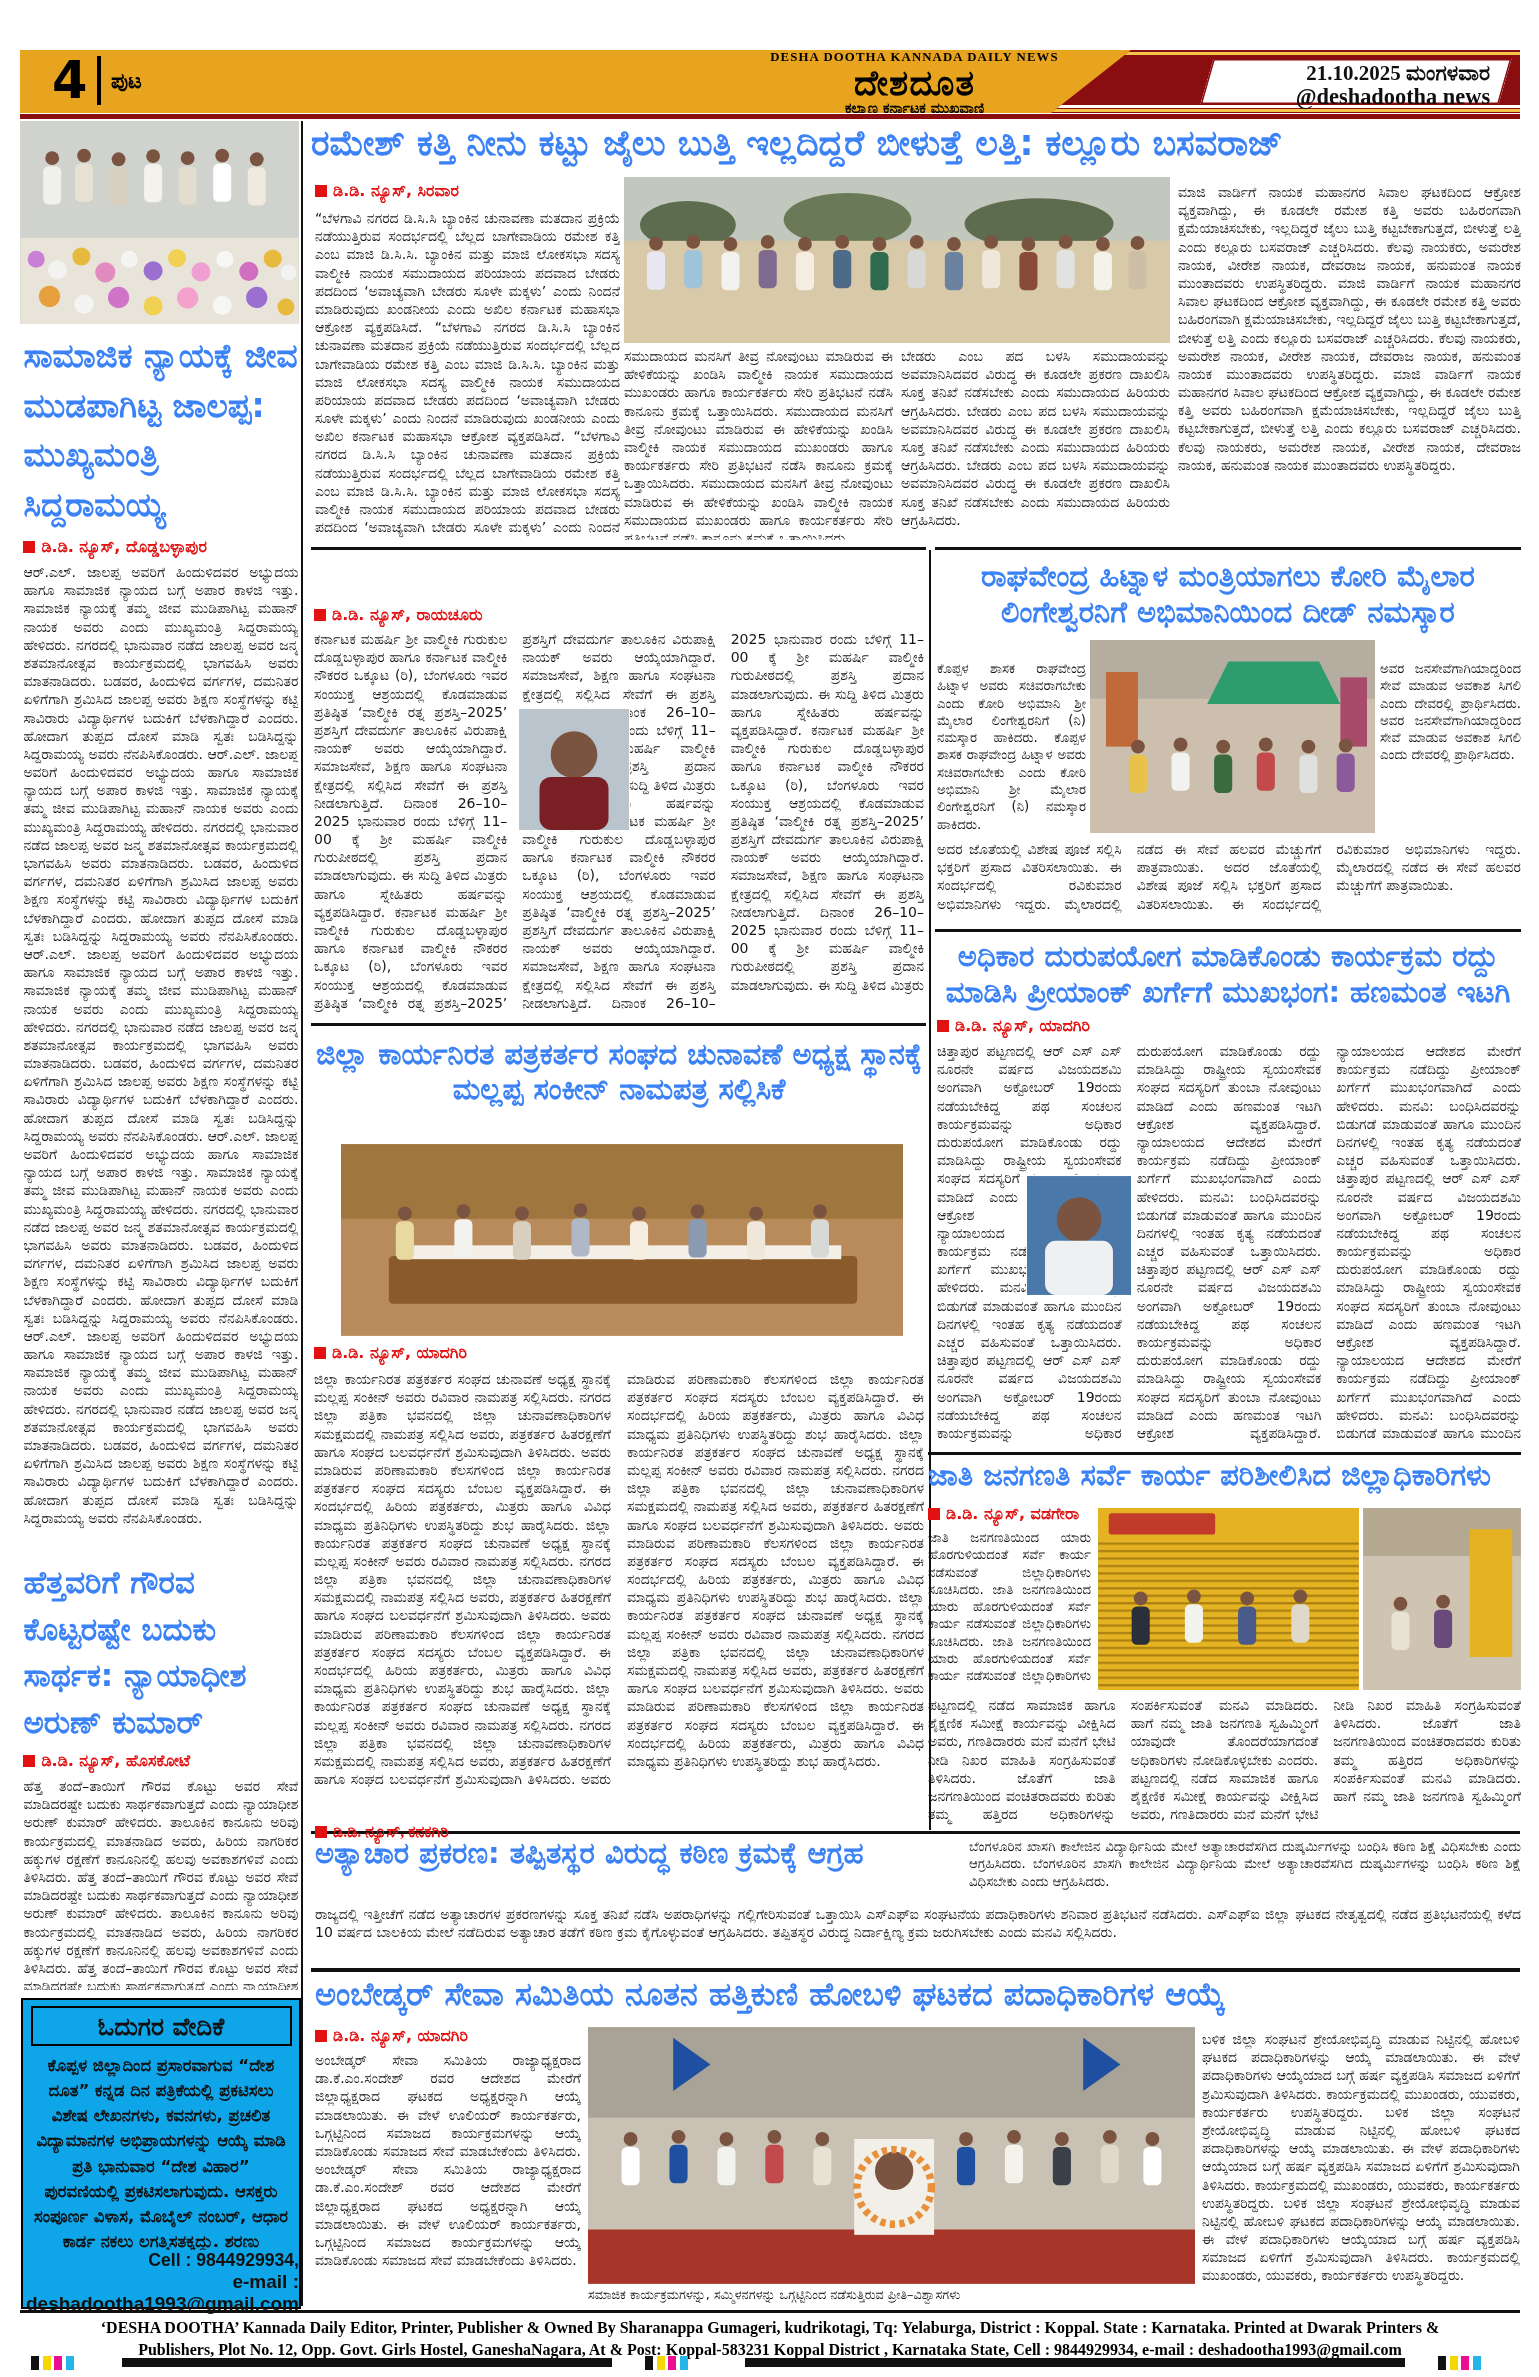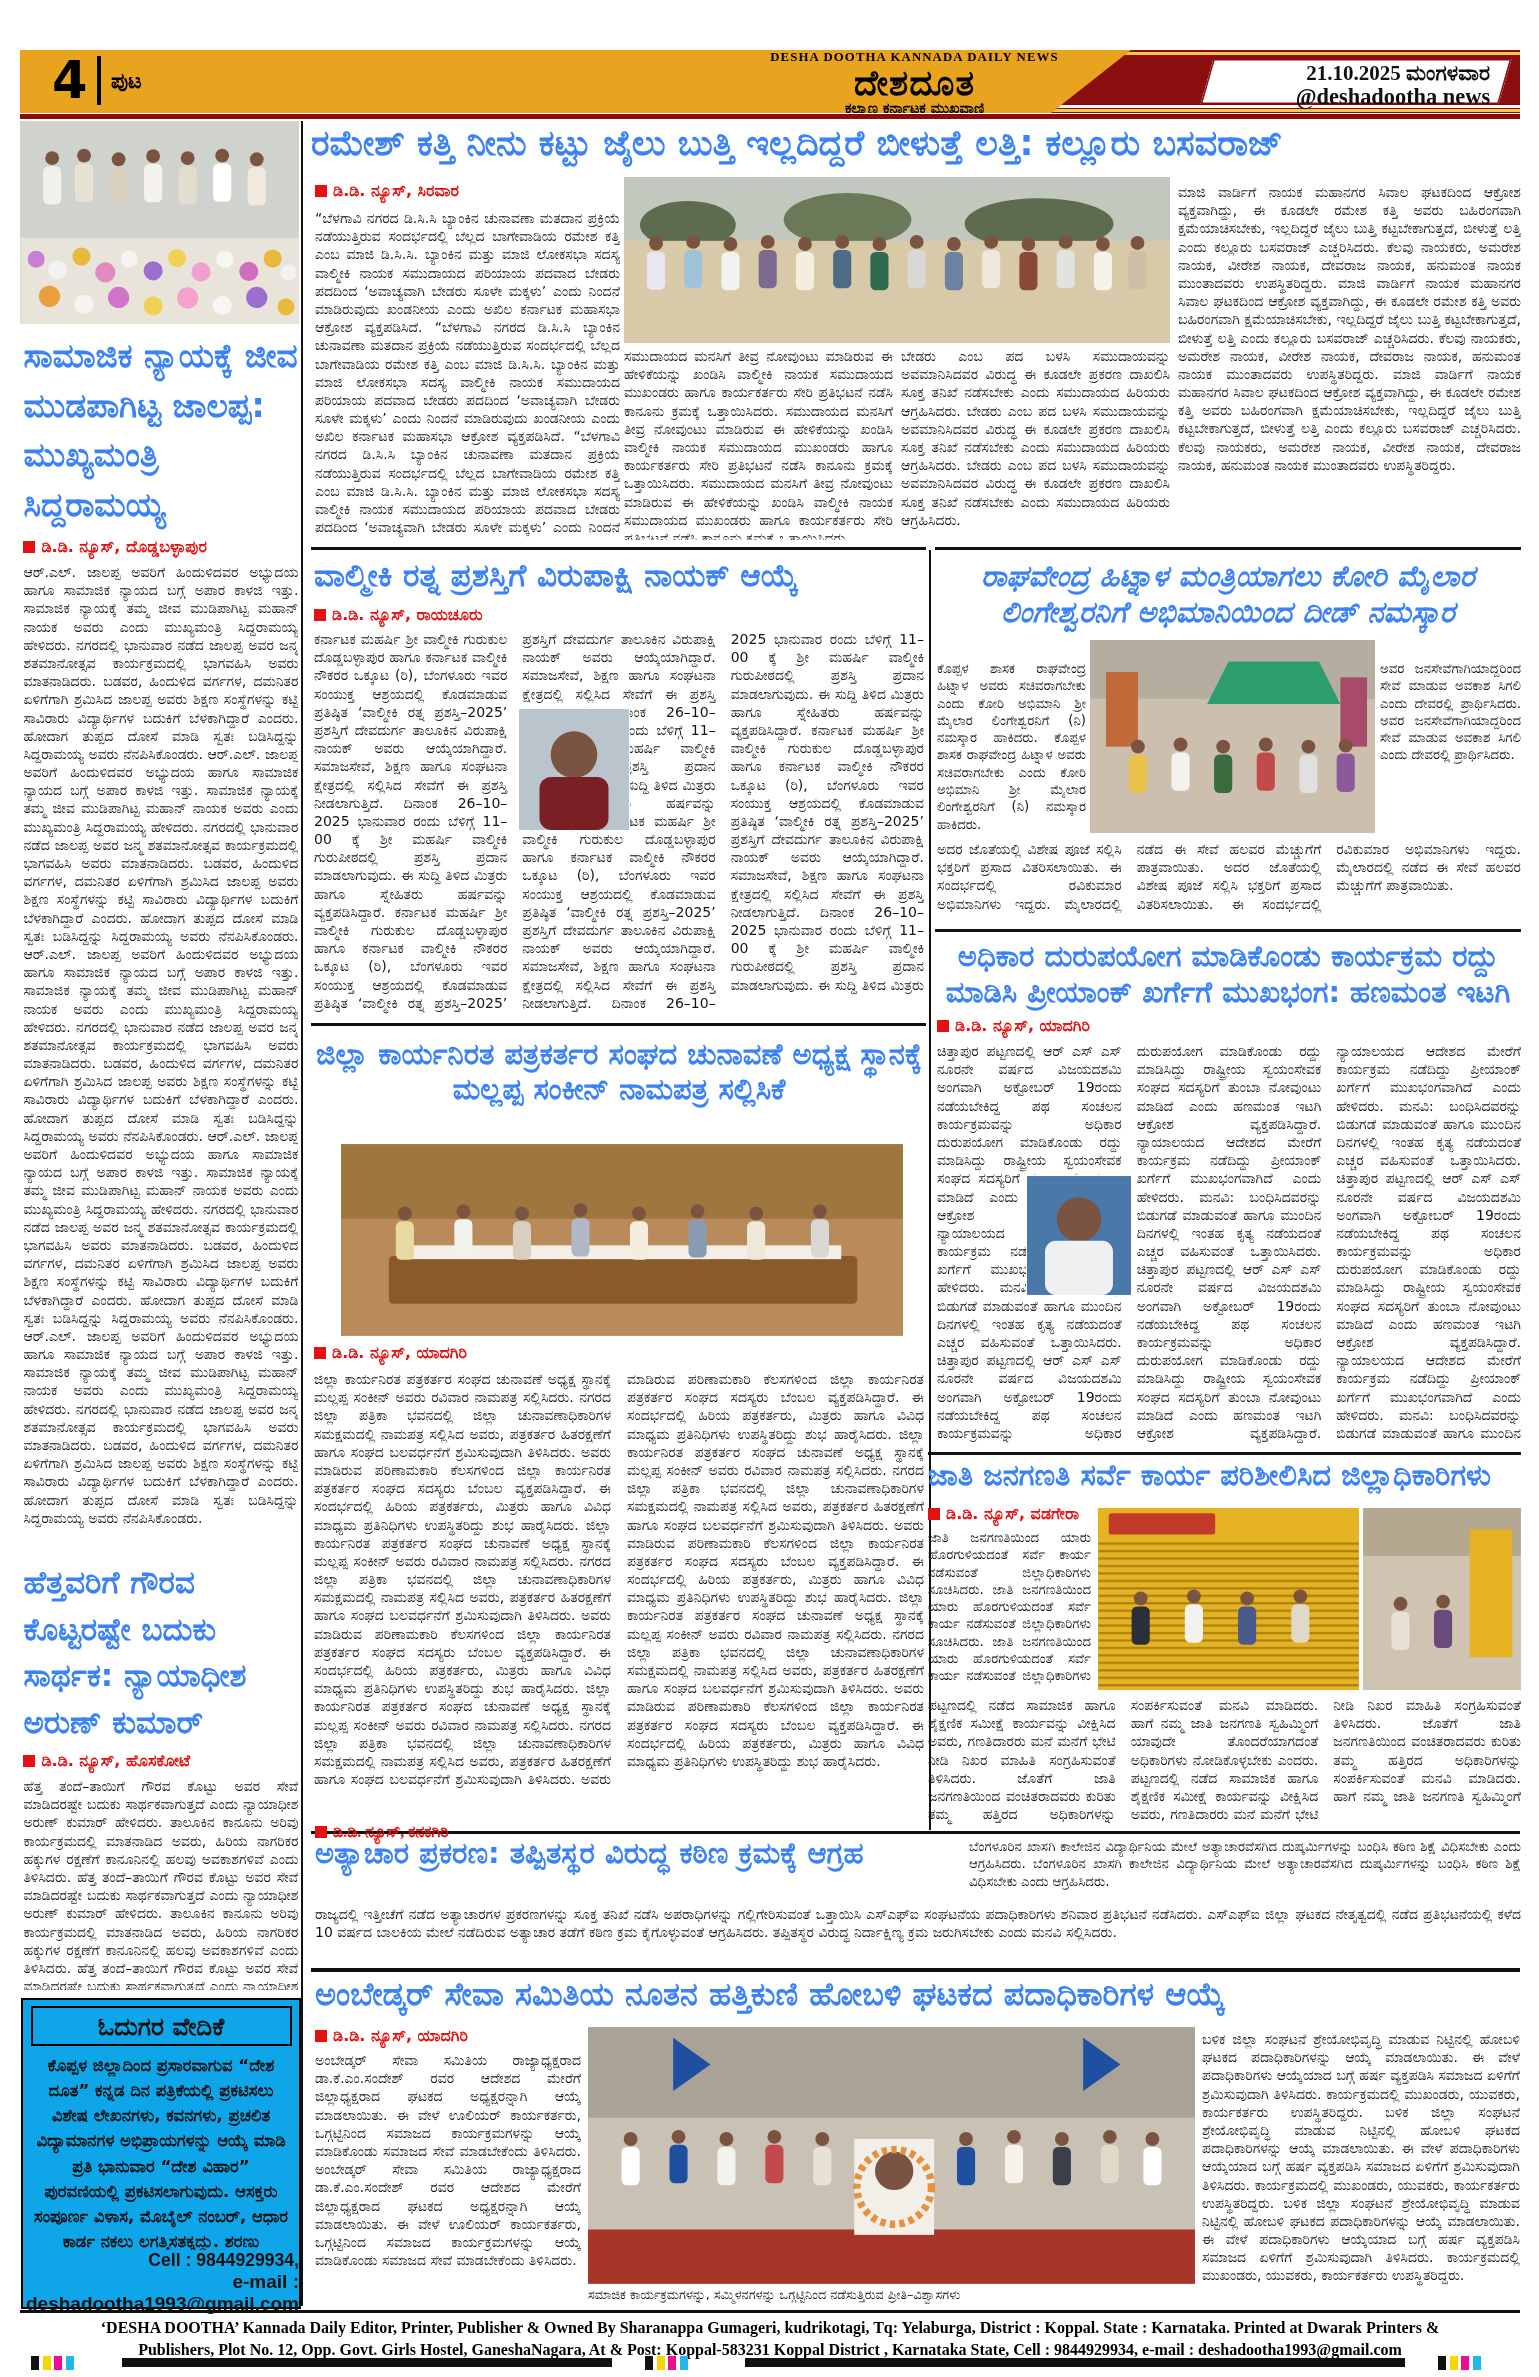--- a/index.html
+++ b/index.html
@@ -186,21 +186,20 @@
       <use href="#pp" x="830" y="112" fill="#e2e2e0"></use>
     <use href="#pp" x="900" y="116" fill="#f5f2ec"></use>
       <use href="#pp" x="965" y="114" fill="#cdbfa5"></use>
   </svg>
 
   <div class="abs body" style="left:624px;top:347px;width:269px;height:193px;">ಸಮುದಾಯದ ಮನಸಿಗೆ ತೀವ್ರ ನೋವುಂಟು ಮಾಡಿರುವ ಈ ಹೇಳಿಕೆಯನ್ನು ಖಂಡಿಸಿ ವಾಲ್ಮೀಕಿ ನಾಯಕ ಸಮುದಾಯದ ಮುಖಂಡರು ಹಾಗೂ ಕಾರ್ಯಕರ್ತರು ಸೇರಿ ಪ್ರತಿಭಟನೆ ನಡೆಸಿ ಕಾನೂನು ಕ್ರಮಕ್ಕೆ ಒತ್ತಾಯಿಸಿದರು. ಸಮುದಾಯದ ಮನಸಿಗೆ ತೀವ್ರ ನೋವುಂಟು ಮಾಡಿರುವ ಈ ಹೇಳಿಕೆಯನ್ನು ಖಂಡಿಸಿ ವಾಲ್ಮೀಕಿ ನಾಯಕ ಸಮುದಾಯದ ಮುಖಂಡರು ಹಾಗೂ ಕಾರ್ಯಕರ್ತರು ಸೇರಿ ಪ್ರತಿಭಟನೆ ನಡೆಸಿ ಕಾನೂನು ಕ್ರಮಕ್ಕೆ ಒತ್ತಾಯಿಸಿದರು. ಸಮುದಾಯದ ಮನಸಿಗೆ ತೀವ್ರ ನೋವುಂಟು ಮಾಡಿರುವ ಈ ಹೇಳಿಕೆಯನ್ನು ಖಂಡಿಸಿ ವಾಲ್ಮೀಕಿ ನಾಯಕ ಸಮುದಾಯದ ಮುಖಂಡರು ಹಾಗೂ ಕಾರ್ಯಕರ್ತರು ಸೇರಿ ಪ್ರತಿಭಟನೆ ನಡೆಸಿ ಕಾನೂನು ಕ್ರಮಕ್ಕೆ ಒತ್ತಾಯಿಸಿದರು.</div>
   <div class="abs body" style="left:901px;top:347px;width:269px;height:193px;">ಬೇಡರು ಎಂಬ ಪದ ಬಳಸಿ ಸಮುದಾಯವನ್ನು ಅವಮಾನಿಸಿದವರ ವಿರುದ್ಧ ಈ ಕೂಡಲೇ ಪ್ರಕರಣ ದಾಖಲಿಸಿ ಸೂಕ್ತ ತನಿಖೆ ನಡೆಸಬೇಕು ಎಂದು ಸಮುದಾಯದ ಹಿರಿಯರು ಆಗ್ರಹಿಸಿದರು. ಬೇಡರು ಎಂಬ ಪದ ಬಳಸಿ ಸಮುದಾಯವನ್ನು ಅವಮಾನಿಸಿದವರ ವಿರುದ್ಧ ಈ ಕೂಡಲೇ ಪ್ರಕರಣ ದಾಖಲಿಸಿ ಸೂಕ್ತ ತನಿಖೆ ನಡೆಸಬೇಕು ಎಂದು ಸಮುದಾಯದ ಹಿರಿಯರು ಆಗ್ರಹಿಸಿದರು. ಬೇಡರು ಎಂಬ ಪದ ಬಳಸಿ ಸಮುದಾಯವನ್ನು ಅವಮಾನಿಸಿದವರ ವಿರುದ್ಧ ಈ ಕೂಡಲೇ ಪ್ರಕರಣ ದಾಖಲಿಸಿ ಸೂಕ್ತ ತನಿಖೆ ನಡೆಸಬೇಕು ಎಂದು ಸಮುದಾಯದ ಹಿರಿಯರು ಆಗ್ರಹಿಸಿದರು.</div>
   <div class="abs body" style="left:1178px;top:183px;width:343px;height:357px;">ಮಾಜಿ ವಾರ್ಡಿಗೆ ನಾಯಕ ಮಹಾನಗರ ಸಿವಾಲ ಘಟಕದಿಂದ ಆಕ್ರೋಶ ವ್ಯಕ್ತವಾಗಿದ್ದು, ಈ ಕೂಡಲೇ ರಮೇಶ ಕತ್ತಿ ಅವರು ಬಹಿರಂಗವಾಗಿ ಕ್ಷಮೆಯಾಚಿಸಬೇಕು, ಇಲ್ಲದಿದ್ದರೆ ಜೈಲು ಬುತ್ತಿ ಕಟ್ಟಬೇಕಾಗುತ್ತದೆ, ಬೀಳುತ್ತೆ ಲತ್ತಿ ಎಂದು ಕಲ್ಲೂರು ಬಸವರಾಜ್ ಎಚ್ಚರಿಸಿದರು. ಕೆಲವು ನಾಯಕರು, ಅಮರೇಶ ನಾಯಕ, ವೀರೇಶ ನಾಯಕ, ದೇವರಾಜ ನಾಯಕ, ಹನುಮಂತ ನಾಯಕ ಮುಂತಾದವರು ಉಪಸ್ಥಿತರಿದ್ದರು. ಮಾಜಿ ವಾರ್ಡಿಗೆ ನಾಯಕ ಮಹಾನಗರ ಸಿವಾಲ ಘಟಕದಿಂದ ಆಕ್ರೋಶ ವ್ಯಕ್ತವಾಗಿದ್ದು, ಈ ಕೂಡಲೇ ರಮೇಶ ಕತ್ತಿ ಅವರು ಬಹಿರಂಗವಾಗಿ ಕ್ಷಮೆಯಾಚಿಸಬೇಕು, ಇಲ್ಲದಿದ್ದರೆ ಜೈಲು ಬುತ್ತಿ ಕಟ್ಟಬೇಕಾಗುತ್ತದೆ, ಬೀಳುತ್ತೆ ಲತ್ತಿ ಎಂದು ಕಲ್ಲೂರು ಬಸವರಾಜ್ ಎಚ್ಚರಿಸಿದರು. ಕೆಲವು ನಾಯಕರು, ಅಮರೇಶ ನಾಯಕ, ವೀರೇಶ ನಾಯಕ, ದೇವರಾಜ ನಾಯಕ, ಹನುಮಂತ ನಾಯಕ ಮುಂತಾದವರು ಉಪಸ್ಥಿತರಿದ್ದರು. ಮಾಜಿ ವಾರ್ಡಿಗೆ ನಾಯಕ ಮಹಾನಗರ ಸಿವಾಲ ಘಟಕದಿಂದ ಆಕ್ರೋಶ ವ್ಯಕ್ತವಾಗಿದ್ದು, ಈ ಕೂಡಲೇ ರಮೇಶ ಕತ್ತಿ ಅವರು ಬಹಿರಂಗವಾಗಿ ಕ್ಷಮೆಯಾಚಿಸಬೇಕು, ಇಲ್ಲದಿದ್ದರೆ ಜೈಲು ಬುತ್ತಿ ಕಟ್ಟಬೇಕಾಗುತ್ತದೆ, ಬೀಳುತ್ತೆ ಲತ್ತಿ ಎಂದು ಕಲ್ಲೂರು ಬಸವರಾಜ್ ಎಚ್ಚರಿಸಿದರು. ಕೆಲವು ನಾಯಕರು, ಅಮರೇಶ ನಾಯಕ, ವೀರೇಶ ನಾಯಕ, ದೇವರಾಜ ನಾಯಕ, ಹನುಮಂತ ನಾಯಕ ಮುಂತಾದವರು ಉಪಸ್ಥಿತರಿದ್ದರು.</div>
 
   <div class="abs hrule" style="left:311px;top:547px;width:615px;height:3.2px;"></div>
-  <div class="abs headline" style="left:314px;top:558px;width:610px;font-size:31px;line-height:1.15;">ವಾಲ್ಮೀಕಿ ರತ್ನ ಪ್ರಶಸ್ತಿಗೆ ವಿರುಪಾಕ್ಷಿ ನಾಯಕ್ ಆಯ್ಕೆ</div>
   <div class="abs byline" style="left:314px;top:607px;">
     <span class="sq"></span>
     <span>ಡಿ.ಡಿ. ನ್ಯೂಸ್, ರಾಯಚೂರು</span>
   </div>
   <div class="abs body c3" style="left:314px;top:630px;width:610px;height:390px;">ಕರ್ನಾಟಕ ಮಹರ್ಷಿ ಶ್ರೀ ವಾಲ್ಮೀಕಿ ಗುರುಕುಲ ದೊಡ್ಡಬಳ್ಳಾಪುರ ಹಾಗೂ ಕರ್ನಾಟಕ ವಾಲ್ಮೀಕಿ ನೌಕರರ ಒಕ್ಕೂಟ (ರಿ), ಬೆಂಗಳೂರು ಇವರ ಸಂಯುಕ್ತ ಆಶ್ರಯದಲ್ಲಿ ಕೊಡಮಾಡುವ ಪ್ರತಿಷ್ಠಿತ ‘ವಾಲ್ಮೀಕಿ ರತ್ನ ಪ್ರಶಸ್ತಿ–2025’ ಪ್ರಶಸ್ತಿಗೆ ದೇವದುರ್ಗ ತಾಲೂಕಿನ ವಿರುಪಾಕ್ಷಿ ನಾಯಕ್ ಅವರು ಆಯ್ಕೆಯಾಗಿದ್ದಾರೆ. ಸಮಾಜಸೇವೆ, ಶಿಕ್ಷಣ ಹಾಗೂ ಸಂಘಟನಾ ಕ್ಷೇತ್ರದಲ್ಲಿ ಸಲ್ಲಿಸಿದ ಸೇವೆಗೆ ಈ ಪ್ರಶಸ್ತಿ ನೀಡಲಾಗುತ್ತಿದೆ. ದಿನಾಂಕ 26–10–2025 ಭಾನುವಾರ ರಂದು ಬೆಳಿಗ್ಗೆ 11–00 ಕ್ಕೆ ಶ್ರೀ ಮಹರ್ಷಿ ವಾಲ್ಮೀಕಿ ಗುರುಪೀಠದಲ್ಲಿ ಪ್ರಶಸ್ತಿ ಪ್ರದಾನ ಮಾಡಲಾಗುವುದು. ಈ ಸುದ್ದಿ ತಿಳಿದ ಮಿತ್ರರು ಹಾಗೂ ಸ್ನೇಹಿತರು ಹರ್ಷವನ್ನು ವ್ಯಕ್ತಪಡಿಸಿದ್ದಾರೆ. ಕರ್ನಾಟಕ ಮಹರ್ಷಿ ಶ್ರೀ ವಾಲ್ಮೀಕಿ ಗುರುಕುಲ ದೊಡ್ಡಬಳ್ಳಾಪುರ ಹಾಗೂ ಕರ್ನಾಟಕ ವಾಲ್ಮೀಕಿ ನೌಕರರ ಒಕ್ಕೂಟ (ರಿ), ಬೆಂಗಳೂರು ಇವರ ಸಂಯುಕ್ತ ಆಶ್ರಯದಲ್ಲಿ ಕೊಡಮಾಡುವ ಪ್ರತಿಷ್ಠಿತ ‘ವಾಲ್ಮೀಕಿ ರತ್ನ ಪ್ರಶಸ್ತಿ–2025’ ಪ್ರಶಸ್ತಿಗೆ ದೇವದುರ್ಗ ತಾಲೂಕಿನ ವಿರುಪಾಕ್ಷಿ ನಾಯಕ್ ಅವರು ಆಯ್ಕೆಯಾಗಿದ್ದಾರೆ. ಸಮಾಜಸೇವೆ, ಶಿಕ್ಷಣ ಹಾಗೂ ಸಂಘಟನಾ ಕ್ಷೇತ್ರದಲ್ಲಿ ಸಲ್ಲಿಸಿದ ಸೇವೆಗೆ ಈ ಪ್ರಶಸ್ತಿ ನೀಡಲಾಗುತ್ತಿದೆ. ದಿನಾಂಕ 26–10–2025 ಭಾನುವಾರ ರಂದು ಬೆಳಿಗ್ಗೆ 11–00 ಕ್ಕೆ ಶ್ರೀ ಮಹರ್ಷಿ ವಾಲ್ಮೀಕಿ ಗುರುಪೀಠದಲ್ಲಿ ಪ್ರಶಸ್ತಿ ಪ್ರದಾನ ಮಾಡಲಾಗುವುದು. ಈ ಸುದ್ದಿ ತಿಳಿದ ಮಿತ್ರರು ಹಾಗೂ ಸ್ನೇಹಿತರು ಹರ್ಷವನ್ನು ವ್ಯಕ್ತಪಡಿಸಿದ್ದಾರೆ. ಕರ್ನಾಟಕ ಮಹರ್ಷಿ ಶ್ರೀ ವಾಲ್ಮೀಕಿ ಗುರುಕುಲ ದೊಡ್ಡಬಳ್ಳಾಪುರ ಹಾಗೂ ಕರ್ನಾಟಕ ವಾಲ್ಮೀಕಿ ನೌಕರರ ಒಕ್ಕೂಟ (ರಿ), ಬೆಂಗಳೂರು ಇವರ ಸಂಯುಕ್ತ ಆಶ್ರಯದಲ್ಲಿ ಕೊಡಮಾಡುವ ಪ್ರತಿಷ್ಠಿತ ‘ವಾಲ್ಮೀಕಿ ರತ್ನ ಪ್ರಶಸ್ತಿ–2025’ ಪ್ರಶಸ್ತಿಗೆ ದೇವದುರ್ಗ ತಾಲೂಕಿನ ವಿರುಪಾಕ್ಷಿ ನಾಯಕ್ ಅವರು ಆಯ್ಕೆಯಾಗಿದ್ದಾರೆ. ಸಮಾಜಸೇವೆ, ಶಿಕ್ಷಣ ಹಾಗೂ ಸಂಘಟನಾ ಕ್ಷೇತ್ರದಲ್ಲಿ ಸಲ್ಲಿಸಿದ ಸೇವೆಗೆ ಈ ಪ್ರಶಸ್ತಿ ನೀಡಲಾಗುತ್ತಿದೆ. ದಿನಾಂಕ 26–10–2025 ಭಾನುವಾರ ರಂದು ಬೆಳಿಗ್ಗೆ 11–00 ಕ್ಕೆ ಶ್ರೀ ಮಹರ್ಷಿ ವಾಲ್ಮೀಕಿ ಗುರುಪೀಠದಲ್ಲಿ ಪ್ರಶಸ್ತಿ ಪ್ರದಾನ ಮಾಡಲಾಗುವುದು. ಈ ಸುದ್ದಿ ತಿಳಿದ ಮಿತ್ರರು ಹಾಗೂ ಸ್ನೇಹಿತರು ಹರ್ಷವನ್ನು ವ್ಯಕ್ತಪಡಿಸಿದ್ದಾರೆ. ಕರ್ನಾಟಕ ಮಹರ್ಷಿ ಶ್ರೀ ವಾಲ್ಮೀಕಿ ಗುರುಕುಲ ದೊಡ್ಡಬಳ್ಳಾಪುರ ಹಾಗೂ ಕರ್ನಾಟಕ ವಾಲ್ಮೀಕಿ ನೌಕರರ ಒಕ್ಕೂಟ (ರಿ), ಬೆಂಗಳೂರು ಇವರ ಸಂಯುಕ್ತ ಆಶ್ರಯದಲ್ಲಿ ಕೊಡಮಾಡುವ ಪ್ರತಿಷ್ಠಿತ ‘ವಾಲ್ಮೀಕಿ ರತ್ನ ಪ್ರಶಸ್ತಿ–2025’ ಪ್ರಶಸ್ತಿಗೆ ದೇವದುರ್ಗ ತಾಲೂಕಿನ ವಿರುಪಾಕ್ಷಿ ನಾಯಕ್ ಅವರು ಆಯ್ಕೆಯಾಗಿದ್ದಾರೆ. ಸಮಾಜಸೇವೆ, ಶಿಕ್ಷಣ ಹಾಗೂ ಸಂಘಟನಾ ಕ್ಷೇತ್ರದಲ್ಲಿ ಸಲ್ಲಿಸಿದ ಸೇವೆಗೆ ಈ ಪ್ರಶಸ್ತಿ ನೀಡಲಾಗುತ್ತಿದೆ. ದಿನಾಂಕ 26–10–2025 ಭಾನುವಾರ ರಂದು ಬೆಳಿಗ್ಗೆ 11–00 ಕ್ಕೆ ಶ್ರೀ ಮಹರ್ಷಿ ವಾಲ್ಮೀಕಿ ಗುರುಪೀಠದಲ್ಲಿ ಪ್ರಶಸ್ತಿ ಪ್ರದಾನ ಮಾಡಲಾಗುವುದು. ಈ ಸುದ್ದಿ ತಿಳಿದ ಮಿತ್ರರು ಹಾಗೂ ಸ್ನೇಹಿತರು ಹರ್ಷವನ್ನು ವ್ಯಕ್ತಪಡಿಸಿದ್ದಾರೆ.</div>
   <svg class="abs ph phframe" style="left:519px;top:709px;" width="110" height="121" viewBox="0 0 206 228">
     <rect width="206" height="228" fill="#b9c4cc"></rect>
     <circle cx="103" cy="86" r="44" fill="#7a5440"></circle>
     <rect x="38" y="128" width="130" height="100" rx="22" fill="#7a1f24"></rect>
   </svg>
@@ -221,21 +220,21 @@
     <use href="#pp" x="780" y="120" fill="#efe8da"></use>
       <use href="#pp" x="900" y="116" fill="#d8d8d6"></use>
   </svg>
   <div class="abs byline" style="left:314px;top:1345px;">
     <span class="sq"></span>
     <span>ಡಿ.ಡಿ. ನ್ಯೂಸ್, ಯಾದಗಿರಿ</span>
   </div>
   <div class="abs body c2" style="left:314px;top:1370px;width:610px;height:457px;">ಜಿಲ್ಲಾ ಕಾರ್ಯನಿರತ ಪತ್ರಕರ್ತರ ಸಂಘದ ಚುನಾವಣೆ ಅಧ್ಯಕ್ಷ ಸ್ಥಾನಕ್ಕೆ ಮಲ್ಲಪ್ಪ ಸಂಕೀನ್ ಅವರು ರವಿವಾರ ನಾಮಪತ್ರ ಸಲ್ಲಿಸಿದರು. ನಗರದ ಜಿಲ್ಲಾ ಪತ್ರಿಕಾ ಭವನದಲ್ಲಿ ಜಿಲ್ಲಾ ಚುನಾವಣಾಧಿಕಾರಿಗಳ ಸಮಕ್ಷಮದಲ್ಲಿ ನಾಮಪತ್ರ ಸಲ್ಲಿಸಿದ ಅವರು, ಪತ್ರಕರ್ತರ ಹಿತರಕ್ಷಣೆಗೆ ಹಾಗೂ ಸಂಘದ ಬಲವರ್ಧನೆಗೆ ಶ್ರಮಿಸುವುದಾಗಿ ತಿಳಿಸಿದರು. ಅವರು ಮಾಡಿರುವ ಪರಿಣಾಮಕಾರಿ ಕೆಲಸಗಳಿಂದ ಜಿಲ್ಲಾ ಕಾರ್ಯನಿರತ ಪತ್ರಕರ್ತರ ಸಂಘದ ಸದಸ್ಯರು ಬೆಂಬಲ ವ್ಯಕ್ತಪಡಿಸಿದ್ದಾರೆ. ಈ ಸಂದರ್ಭದಲ್ಲಿ ಹಿರಿಯ ಪತ್ರಕರ್ತರು, ಮಿತ್ರರು ಹಾಗೂ ವಿವಿಧ ಮಾಧ್ಯಮ ಪ್ರತಿನಿಧಿಗಳು ಉಪಸ್ಥಿತರಿದ್ದು ಶುಭ ಹಾರೈಸಿದರು. ಜಿಲ್ಲಾ ಕಾರ್ಯನಿರತ ಪತ್ರಕರ್ತರ ಸಂಘದ ಚುನಾವಣೆ ಅಧ್ಯಕ್ಷ ಸ್ಥಾನಕ್ಕೆ ಮಲ್ಲಪ್ಪ ಸಂಕೀನ್ ಅವರು ರವಿವಾರ ನಾಮಪತ್ರ ಸಲ್ಲಿಸಿದರು. ನಗರದ ಜಿಲ್ಲಾ ಪತ್ರಿಕಾ ಭವನದಲ್ಲಿ ಜಿಲ್ಲಾ ಚುನಾವಣಾಧಿಕಾರಿಗಳ ಸಮಕ್ಷಮದಲ್ಲಿ ನಾಮಪತ್ರ ಸಲ್ಲಿಸಿದ ಅವರು, ಪತ್ರಕರ್ತರ ಹಿತರಕ್ಷಣೆಗೆ ಹಾಗೂ ಸಂಘದ ಬಲವರ್ಧನೆಗೆ ಶ್ರಮಿಸುವುದಾಗಿ ತಿಳಿಸಿದರು. ಅವರು ಮಾಡಿರುವ ಪರಿಣಾಮಕಾರಿ ಕೆಲಸಗಳಿಂದ ಜಿಲ್ಲಾ ಕಾರ್ಯನಿರತ ಪತ್ರಕರ್ತರ ಸಂಘದ ಸದಸ್ಯರು ಬೆಂಬಲ ವ್ಯಕ್ತಪಡಿಸಿದ್ದಾರೆ. ಈ ಸಂದರ್ಭದಲ್ಲಿ ಹಿರಿಯ ಪತ್ರಕರ್ತರು, ಮಿತ್ರರು ಹಾಗೂ ವಿವಿಧ ಮಾಧ್ಯಮ ಪ್ರತಿನಿಧಿಗಳು ಉಪಸ್ಥಿತರಿದ್ದು ಶುಭ ಹಾರೈಸಿದರು. ಜಿಲ್ಲಾ ಕಾರ್ಯನಿರತ ಪತ್ರಕರ್ತರ ಸಂಘದ ಚುನಾವಣೆ ಅಧ್ಯಕ್ಷ ಸ್ಥಾನಕ್ಕೆ ಮಲ್ಲಪ್ಪ ಸಂಕೀನ್ ಅವರು ರವಿವಾರ ನಾಮಪತ್ರ ಸಲ್ಲಿಸಿದರು. ನಗರದ ಜಿಲ್ಲಾ ಪತ್ರಿಕಾ ಭವನದಲ್ಲಿ ಜಿಲ್ಲಾ ಚುನಾವಣಾಧಿಕಾರಿಗಳ ಸಮಕ್ಷಮದಲ್ಲಿ ನಾಮಪತ್ರ ಸಲ್ಲಿಸಿದ ಅವರು, ಪತ್ರಕರ್ತರ ಹಿತರಕ್ಷಣೆಗೆ ಹಾಗೂ ಸಂಘದ ಬಲವರ್ಧನೆಗೆ ಶ್ರಮಿಸುವುದಾಗಿ ತಿಳಿಸಿದರು. ಅವರು ಮಾಡಿರುವ ಪರಿಣಾಮಕಾರಿ ಕೆಲಸಗಳಿಂದ ಜಿಲ್ಲಾ ಕಾರ್ಯನಿರತ ಪತ್ರಕರ್ತರ ಸಂಘದ ಸದಸ್ಯರು ಬೆಂಬಲ ವ್ಯಕ್ತಪಡಿಸಿದ್ದಾರೆ. ಈ ಸಂದರ್ಭದಲ್ಲಿ ಹಿರಿಯ ಪತ್ರಕರ್ತರು, ಮಿತ್ರರು ಹಾಗೂ ವಿವಿಧ ಮಾಧ್ಯಮ ಪ್ರತಿನಿಧಿಗಳು ಉಪಸ್ಥಿತರಿದ್ದು ಶುಭ ಹಾರೈಸಿದರು. ಜಿಲ್ಲಾ ಕಾರ್ಯನಿರತ ಪತ್ರಕರ್ತರ ಸಂಘದ ಚುನಾವಣೆ ಅಧ್ಯಕ್ಷ ಸ್ಥಾನಕ್ಕೆ ಮಲ್ಲಪ್ಪ ಸಂಕೀನ್ ಅವರು ರವಿವಾರ ನಾಮಪತ್ರ ಸಲ್ಲಿಸಿದರು. ನಗರದ ಜಿಲ್ಲಾ ಪತ್ರಿಕಾ ಭವನದಲ್ಲಿ ಜಿಲ್ಲಾ ಚುನಾವಣಾಧಿಕಾರಿಗಳ ಸಮಕ್ಷಮದಲ್ಲಿ ನಾಮಪತ್ರ ಸಲ್ಲಿಸಿದ ಅವರು, ಪತ್ರಕರ್ತರ ಹಿತರಕ್ಷಣೆಗೆ ಹಾಗೂ ಸಂಘದ ಬಲವರ್ಧನೆಗೆ ಶ್ರಮಿಸುವುದಾಗಿ ತಿಳಿಸಿದರು. ಅವರು ಮಾಡಿರುವ ಪರಿಣಾಮಕಾರಿ ಕೆಲಸಗಳಿಂದ ಜಿಲ್ಲಾ ಕಾರ್ಯನಿರತ ಪತ್ರಕರ್ತರ ಸಂಘದ ಸದಸ್ಯರು ಬೆಂಬಲ ವ್ಯಕ್ತಪಡಿಸಿದ್ದಾರೆ. ಈ ಸಂದರ್ಭದಲ್ಲಿ ಹಿರಿಯ ಪತ್ರಕರ್ತರು, ಮಿತ್ರರು ಹಾಗೂ ವಿವಿಧ ಮಾಧ್ಯಮ ಪ್ರತಿನಿಧಿಗಳು ಉಪಸ್ಥಿತರಿದ್ದು ಶುಭ ಹಾರೈಸಿದರು. ಜಿಲ್ಲಾ ಕಾರ್ಯನಿರತ ಪತ್ರಕರ್ತರ ಸಂಘದ ಚುನಾವಣೆ ಅಧ್ಯಕ್ಷ ಸ್ಥಾನಕ್ಕೆ ಮಲ್ಲಪ್ಪ ಸಂಕೀನ್ ಅವರು ರವಿವಾರ ನಾಮಪತ್ರ ಸಲ್ಲಿಸಿದರು. ನಗರದ ಜಿಲ್ಲಾ ಪತ್ರಿಕಾ ಭವನದಲ್ಲಿ ಜಿಲ್ಲಾ ಚುನಾವಣಾಧಿಕಾರಿಗಳ ಸಮಕ್ಷಮದಲ್ಲಿ ನಾಮಪತ್ರ ಸಲ್ಲಿಸಿದ ಅವರು, ಪತ್ರಕರ್ತರ ಹಿತರಕ್ಷಣೆಗೆ ಹಾಗೂ ಸಂಘದ ಬಲವರ್ಧನೆಗೆ ಶ್ರಮಿಸುವುದಾಗಿ ತಿಳಿಸಿದರು. ಅವರು ಮಾಡಿರುವ ಪರಿಣಾಮಕಾರಿ ಕೆಲಸಗಳಿಂದ ಜಿಲ್ಲಾ ಕಾರ್ಯನಿರತ ಪತ್ರಕರ್ತರ ಸಂಘದ ಸದಸ್ಯರು ಬೆಂಬಲ ವ್ಯಕ್ತಪಡಿಸಿದ್ದಾರೆ. ಈ ಸಂದರ್ಭದಲ್ಲಿ ಹಿರಿಯ ಪತ್ರಕರ್ತರು, ಮಿತ್ರರು ಹಾಗೂ ವಿವಿಧ ಮಾಧ್ಯಮ ಪ್ರತಿನಿಧಿಗಳು ಉಪಸ್ಥಿತರಿದ್ದು ಶುಭ ಹಾರೈಸಿದರು.</div>
 
   <div class="abs hrule" style="left:935px;top:547px;width:586px;height:3.2px;"></div>
-  <div class="abs headline ctr" style="left:935px;top:558px;width:586px;font-size:29px;line-height:1.25;font-style:italic;">ರಾಘವೇಂದ್ರ ಹಿಟ್ನಾಳ ಮಂತ್ರಿಯಾಗಲು ಕೋರಿ ಮೈಲಾರ ಲಿಂಗೇಶ್ವರನಿಗೆ ಅಭಿಮಾನಿಯಿಂದ ದೀಡ್ ನಮಸ್ಕಾರ</div>
+  <div class="abs headline ctr" style="left:935px;top:558px;width:586px;font-size:29px;line-height:1.25;">ರಾಘವೇಂದ್ರ ಹಿಟ್ನಾಳ ಮಂತ್ರಿಯಾಗಲು ಕೋರಿ ಮೈಲಾರ ಲಿಂಗೇಶ್ವರನಿಗೆ ಅಭಿಮಾನಿಯಿಂದ ದೀಡ್ ನಮಸ್ಕಾರ</div>
 
   <div class="abs body" style="left:937px;top:660px;width:149px;height:173px;font-size:13.3px;">ಕೊಪ್ಪಳ ಶಾಸಕ ರಾಘವೇಂದ್ರ ಹಿಟ್ನಾಳ ಅವರು ಸಚಿವರಾಗಬೇಕು ಎಂದು ಕೋರಿ ಅಭಿಮಾನಿ ಶ್ರೀ ಮೈಲಾರ ಲಿಂಗೇಶ್ವರನಿಗೆ (ನಿ) ನಮಸ್ಕಾರ ಹಾಕಿದರು. ಕೊಪ್ಪಳ ಶಾಸಕ ರಾಘವೇಂದ್ರ ಹಿಟ್ನಾಳ ಅವರು ಸಚಿವರಾಗಬೇಕು ಎಂದು ಕೋರಿ ಅಭಿಮಾನಿ ಶ್ರೀ ಮೈಲಾರ ಲಿಂಗೇಶ್ವರನಿಗೆ (ನಿ) ನಮಸ್ಕಾರ ಹಾಕಿದರು.</div>
   <svg class="abs ph" style="left:1090px;top:640px;" width="285" height="193" viewBox="0 0 535 362">
     <rect width="535" height="362" fill="#cdbfae"></rect>
     <rect width="535" height="110" fill="#b5ada0"></rect>
     <polygon points="260,40 430,40 470,120 220,120" fill="#2e9d6e"></polygon>
     <rect x="30" y="60" width="60" height="140" fill="#c06a3a"></rect>
     <rect x="470" y="70" width="50" height="130" fill="#a84a6a"></rect>
     <use href="#pp" x="90" y="190" fill="#e8c24a"></use>
       <use href="#pp" x="170" y="186" fill="#f2f2ee"></use>

